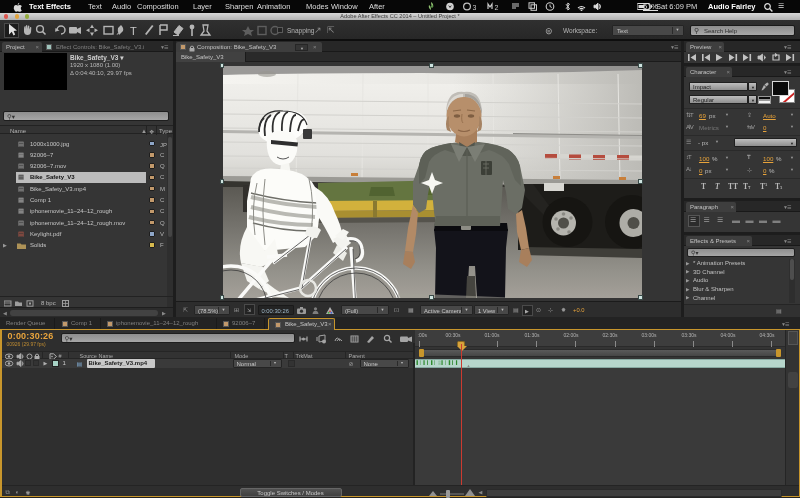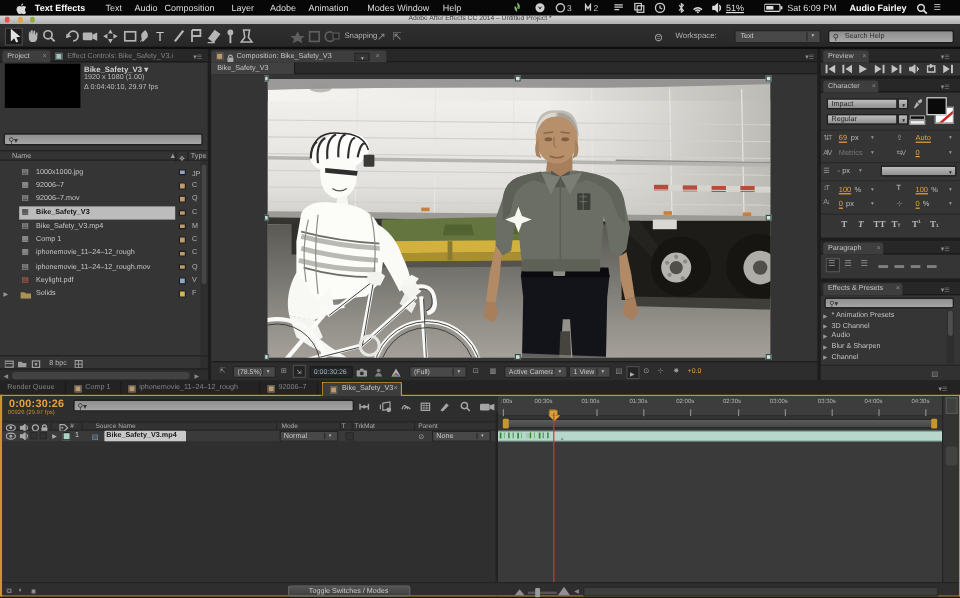--- a/index.html
+++ b/index.html
@@ -47,25 +47,25 @@
 <div id="screen">
   <div id="menubar">
     <svg class="abs" style="left:13px;top:2px;" width="9" height="10" viewBox="0 0 9 10">
         <path d="M4.5 2.6 Q5 1.2 6.3 0.8 Q6.3 2.2 5.2 2.8 Z M6.8 3 Q8.2 3 8.8 4.2 Q7.6 5 7.8 6.4 Q8 7.8 8.8 8.2 Q8 9.8 6.8 9.8 Q6 9.8 5.4 9.4 Q4.6 9.2 3.8 9.6 Q2.6 10 1.6 8.4 Q0.2 6.2 1 4.4 Q1.6 3 3.2 3 Q4 3 4.6 3.4 Q5.6 3 6.8 3" fill="#d8d8d8"></path>
       </svg>
     <span class="mi" style="left:29px;font-weight:bold;color:#fff;">Text Effects</span>
     <span class="mi" style="left:88px;">Text</span>
     <span class="mi" style="left:112px;">Audio</span>
     <span class="mi" style="left:137px;">Composition</span>
     <span class="mi" style="left:193px;">Layer</span>
-    <span class="mi" style="left:225px;">Adobe</span>
+    <span class="mi" style="left:225px;">Sharpen</span>
     <span class="mi" style="left:257px;">Animation</span>
     <span class="mi" style="left:306px;">Modes</span>
     <span class="mi" style="left:331px;">Window</span>
-    <span class="mi" style="left:369px;">Help</span>
+    <span class="mi" style="left:369px;">After</span>
     <svg class="abs" style="left:428px;top:2px;" width="185" height="9" viewBox="0 0 185 9">
         <g fill="#cfcfcf">
       <path d="M3 0 Q6 2 5 5 Q3 4 3 0 M3 8 Q0 6 1 3 Q3 4 3 8" fill="#8fbf70"></path>
           <circle cx="4" cy="4.5" r="1.2" fill="#5a8f4a"></circle>
       <circle cx="22" cy="4.5" r="3.8" fill="#d0d0d0"></circle>
           <path d="M20 3 L22 4.5 L24 3 L22 6 Z" fill="#111"></path>
       <circle cx="39" cy="4.5" r="3.4" fill="none" stroke="#c0c0c0" stroke-width="1.2"></circle>
           <text x="44.5" y="7.5" font-size="7" fill="#ccc" font-family="Liberation Sans">3</text>
       <path d="M60 7 L60 2 L62 5 L64 2 L64 7" fill="none" stroke="#ccc" stroke-width="1.2"></path>
           <text x="66.5" y="7.5" font-size="7" fill="#ccc" font-family="Liberation Sans">2</text>
@@ -73,21 +73,21 @@
       <rect x="101" y="0.8" width="5.5" height="5.5" fill="none" stroke="#ccc" stroke-width="1"></rect>
           <rect x="103" y="2.8" width="5.5" height="5.5" fill="none" stroke="#ccc" stroke-width="1"></rect>
       <circle cx="122" cy="4.5" r="3.8" fill="none" stroke="#ccc" stroke-width="1.1"></circle>
           <path d="M122 2.5 L122 4.5 L123.8 5.5" stroke="#ccc" stroke-width="1" fill="none"></path>
       <path d="M138 2.2 L141.5 6.8 L139.8 8 L139.8 1 L141.5 2.2 L138 6.8" fill="none" stroke="#ccc" stroke-width="1"></path>
       <path d="M150 6 Q153.5 3 157 6 M151.5 7.3 Q153.5 5.5 155.5 7.3" fill="none" stroke="#ddd" stroke-width="1.2"></path>
           <circle cx="153.5" cy="8.3" r="0.9"></circle>
       <path d="M166 3.2 L167.8 3.2 L170 1.2 L170 7.8 L167.8 5.8 L166 5.8 Z M171.5 2 Q173.5 4.5 171.5 7" stroke="#ddd" stroke-width="0.9" fill="#ddd"></path>
     </g>
       </svg>
-    <span class="mi" style="left:605px;text-decoration:underline;">51%</span>
+    <span class="mi" style="left:643px;text-decoration:underline;">51%</span>
     <svg class="abs" style="left:637px;top:3px;" width="16" height="7" viewBox="0 0 16 7">
         <rect x="0" y="0.5" width="13" height="6" rx="1" fill="none" stroke="#ddd" stroke-width="1"></rect>
         <rect x="1.5" y="2" width="6" height="3" fill="#ddd"></rect>
         <rect x="13.5" y="2.2" width="1.5" height="2.6" fill="#ddd"></rect>
       </svg>
     <span class="mi" style="left:656px;">Sat 6:09 PM</span>
     <span class="mi" style="left:708px;font-weight:bold;color:#fff;">Audio Fairley</span>
     <svg class="abs" style="left:764px;top:2.5px;" width="9" height="9" viewBox="0 0 9 9">
         <circle cx="3.5" cy="3.5" r="2.8" fill="none" stroke="#ddd" stroke-width="1.2"></circle>
         <path d="M5.6 5.6 L8.4 8.4" stroke="#ddd" stroke-width="1.4"></path>

